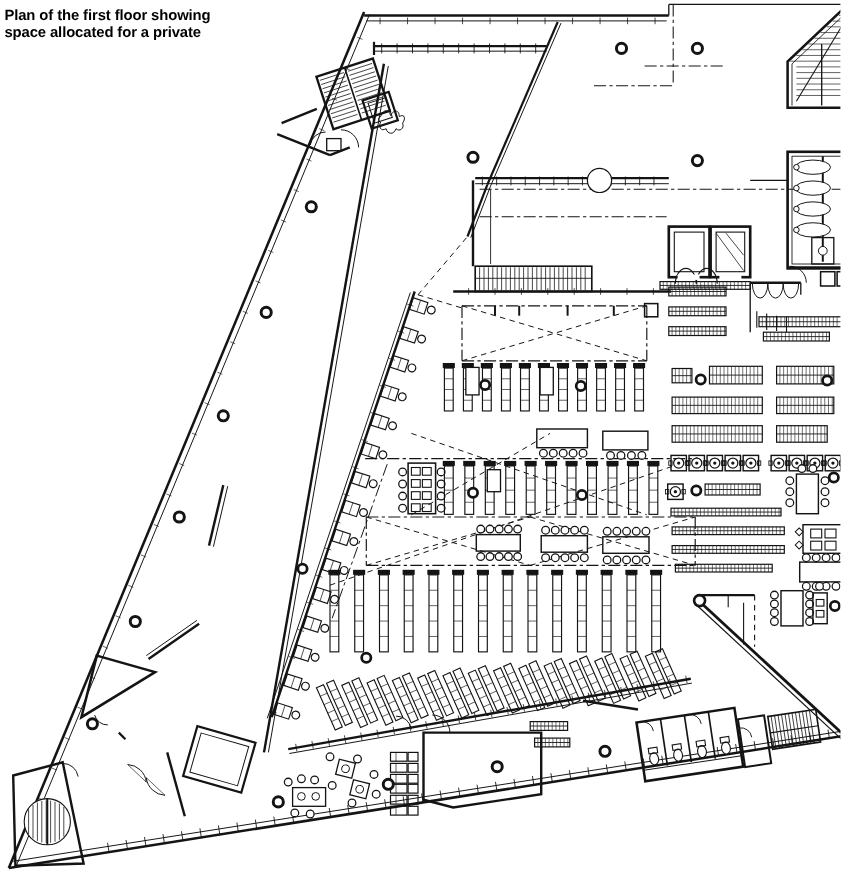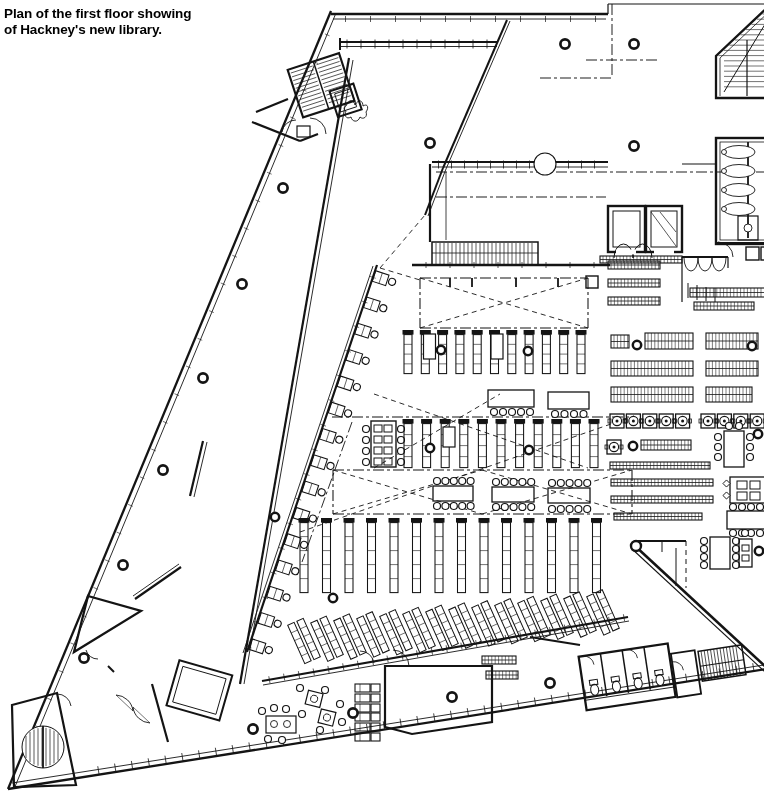--- a/index.html
+++ b/index.html
@@ -8,21 +8,21 @@
   .caption{position:absolute;left:4px;top:6px;color:#000;font-weight:bold;
            font-size:13.5px;line-height:15.8px;letter-spacing:-0.1px;}
   svg{position:absolute;left:0;top:0;}
 </style>
 </head>
 <body>
 
 <div class="stage">
   <div class="caption">
     <div>Plan of the first floor showing</div>
-    <div>of Hackney's new library.</div>
+    <div>space allocated for a private</div>
   </div>
   <svg id="plan" width="782" height="795" viewBox="0 0 782 795">
       <g fill="none" stroke="#141414">
         <line x1="586" y1="60" x2="660" y2="60" stroke="#141414" stroke-width="0.95" stroke-dasharray="11 3 3 3"></line>
         <line x1="612" y1="4" x2="612" y2="78" stroke="#141414" stroke-width="0.95" stroke-dasharray="11 3 3 3"></line>
         <line x1="540" y1="78" x2="612" y2="78" stroke="#141414" stroke-width="0.95" stroke-dasharray="11 3 3 3"></line>
         <line x1="436" y1="172" x2="768" y2="172" stroke="#141414" stroke-width="0.95" stroke-dasharray="11 3 3 3"></line>
         <line x1="436" y1="197" x2="606" y2="197" stroke="#141414" stroke-width="0.95" stroke-dasharray="11 3 3 3"></line>
         <line x1="420" y1="278" x2="588" y2="278" stroke="#141414" stroke-width="1.05" stroke-dasharray="11 3 3 3"></line>
         <line x1="588" y1="278" x2="588" y2="328" stroke="#141414" stroke-width="1.05" stroke-dasharray="11 3 3 3"></line>

